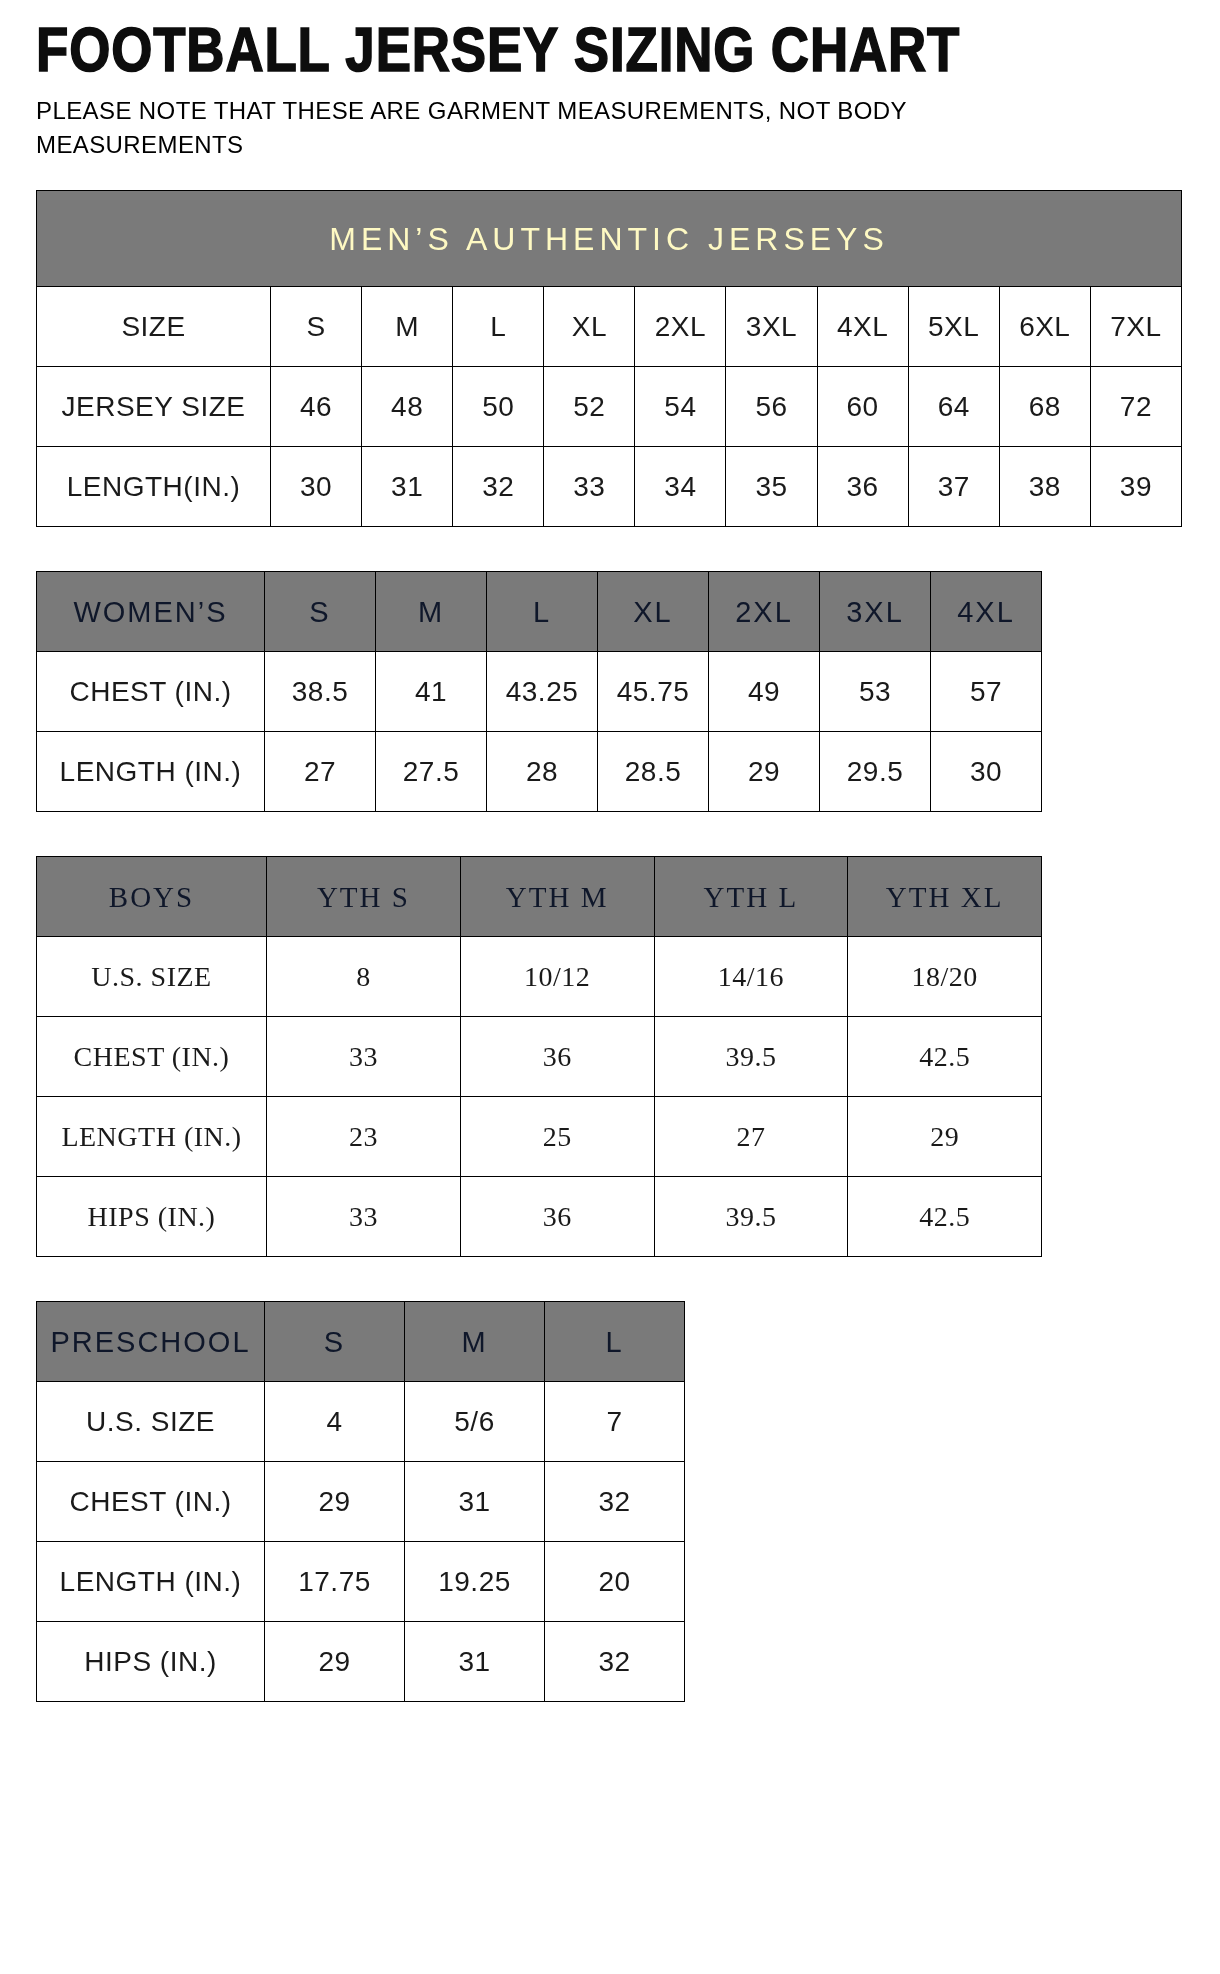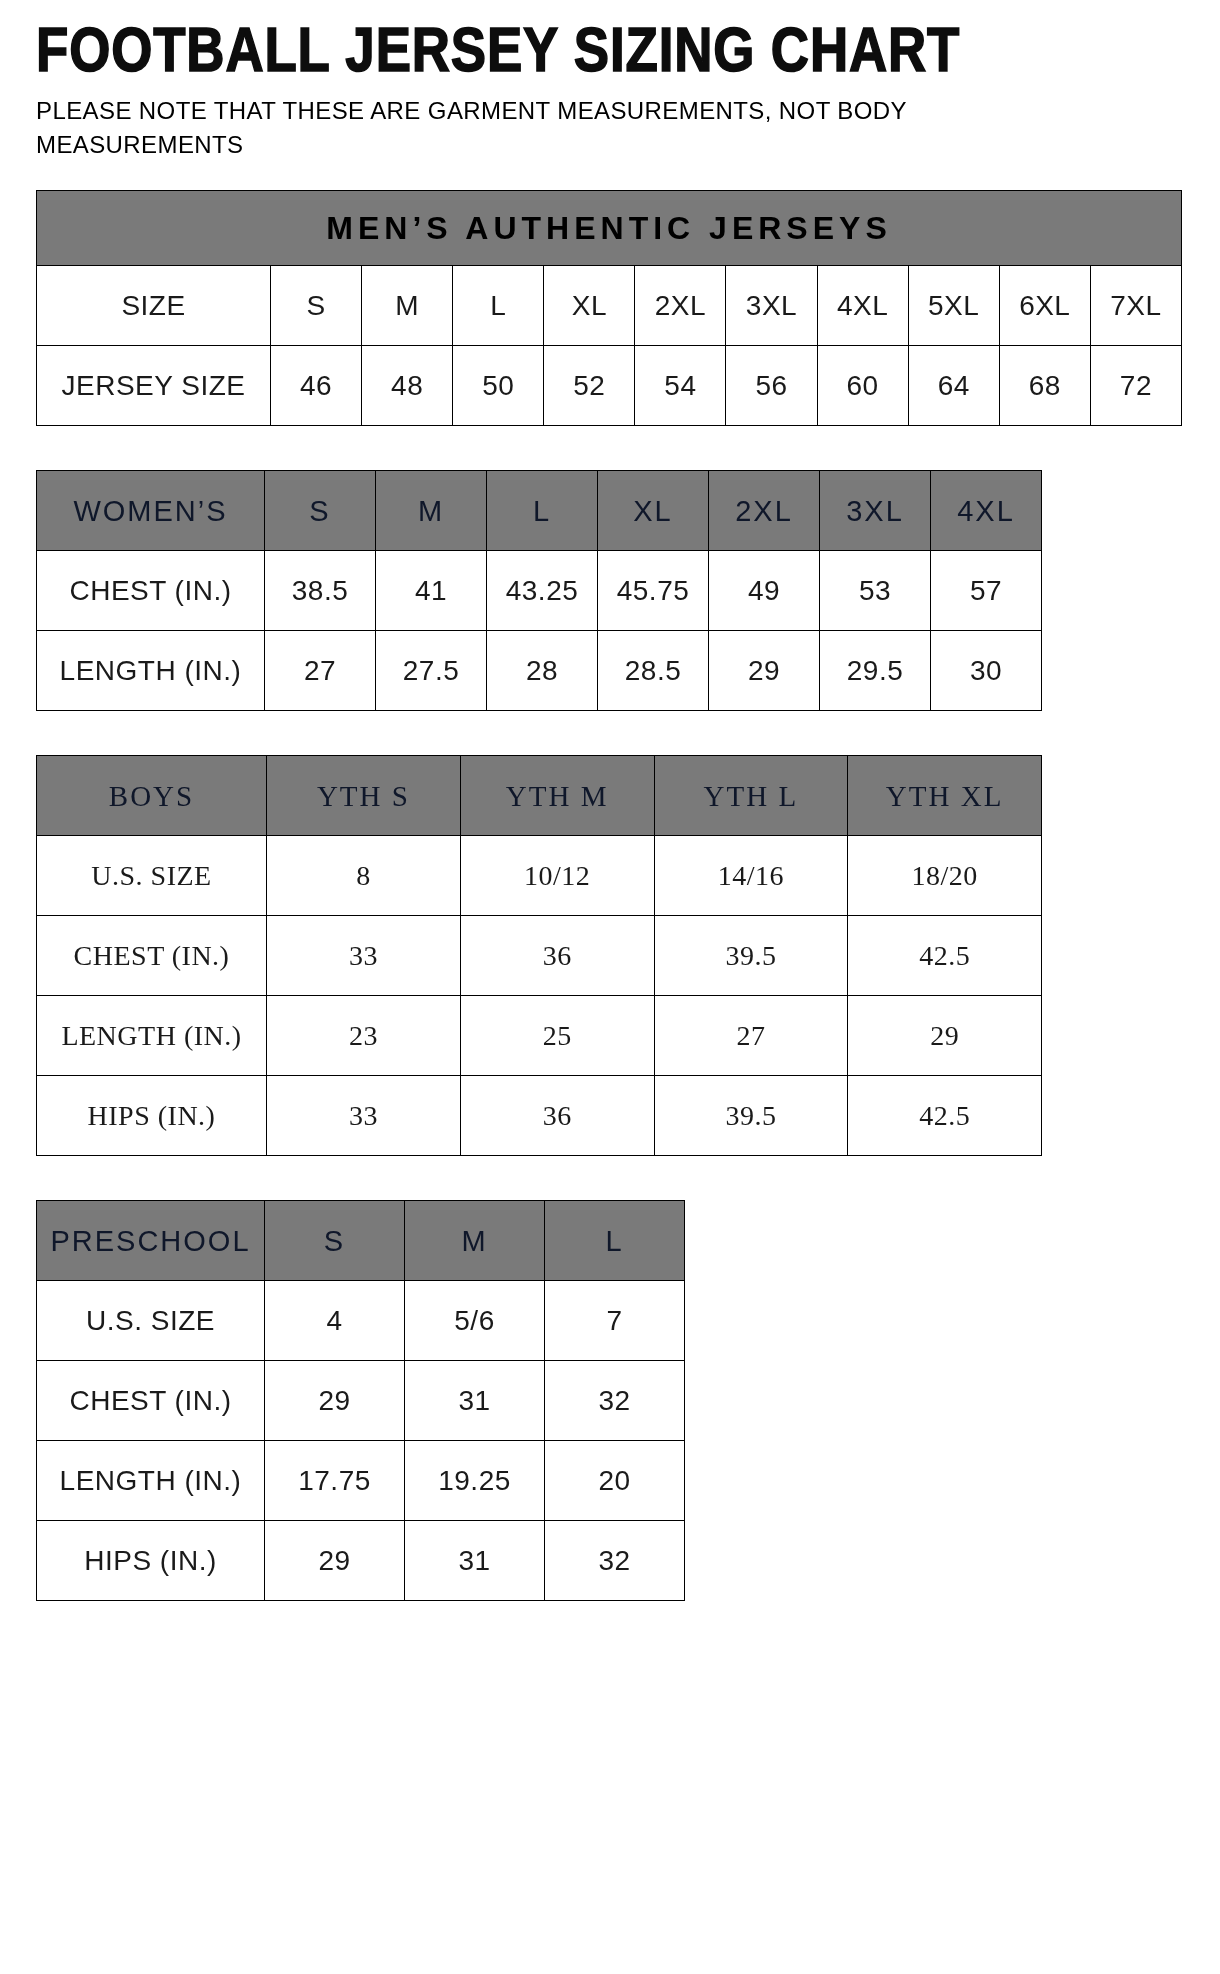--- a/index.html
+++ b/index.html
@@ -60,25 +60,25 @@
     font-size: 28px;
     font-weight: 400;
     color: #1a1a1a;
     padding: 2px 8px;
     letter-spacing: 0.5px;
     line-height: 1.25;
   }
 
   .title-bar {
     background: #7a7a7a;
-    color: #000000;
+    color: #fef9c3;
     font-size: 32px;
     letter-spacing: 5px;
-    height: 75px;
-    font-weight: 700;
+    height: 96px;
+    font-weight: 400;
   }
 
   .gray-row th {
     background: #7a7a7a;
     color: #0f172a;
     font-size: 29px;
     letter-spacing: 2px;
     font-weight: 400;
   }
 </style>
@@ -121,20 +121,33 @@
           <td>48</td>
           <td>50</td>
           <td>52</td>
           <td>54</td>
           <td>56</td>
           <td>60</td>
           <td>64</td>
           <td>68</td>
           <td>72</td>
         </tr>
+        <tr>
+          <td>LENGTH(IN.)</td>
+          <td>30</td>
+          <td>31</td>
+          <td>32</td>
+          <td>33</td>
+          <td>34</td>
+          <td>35</td>
+          <td>36</td>
+          <td>37</td>
+          <td>38</td>
+          <td>39</td>
+        </tr>
       </tbody>
   </table>
 
   <table class="womens">
     <colgroup>
         <col class="col-label">
         <col span="7">
       </colgroup>
     <tbody>
         <tr class="gray-row">

